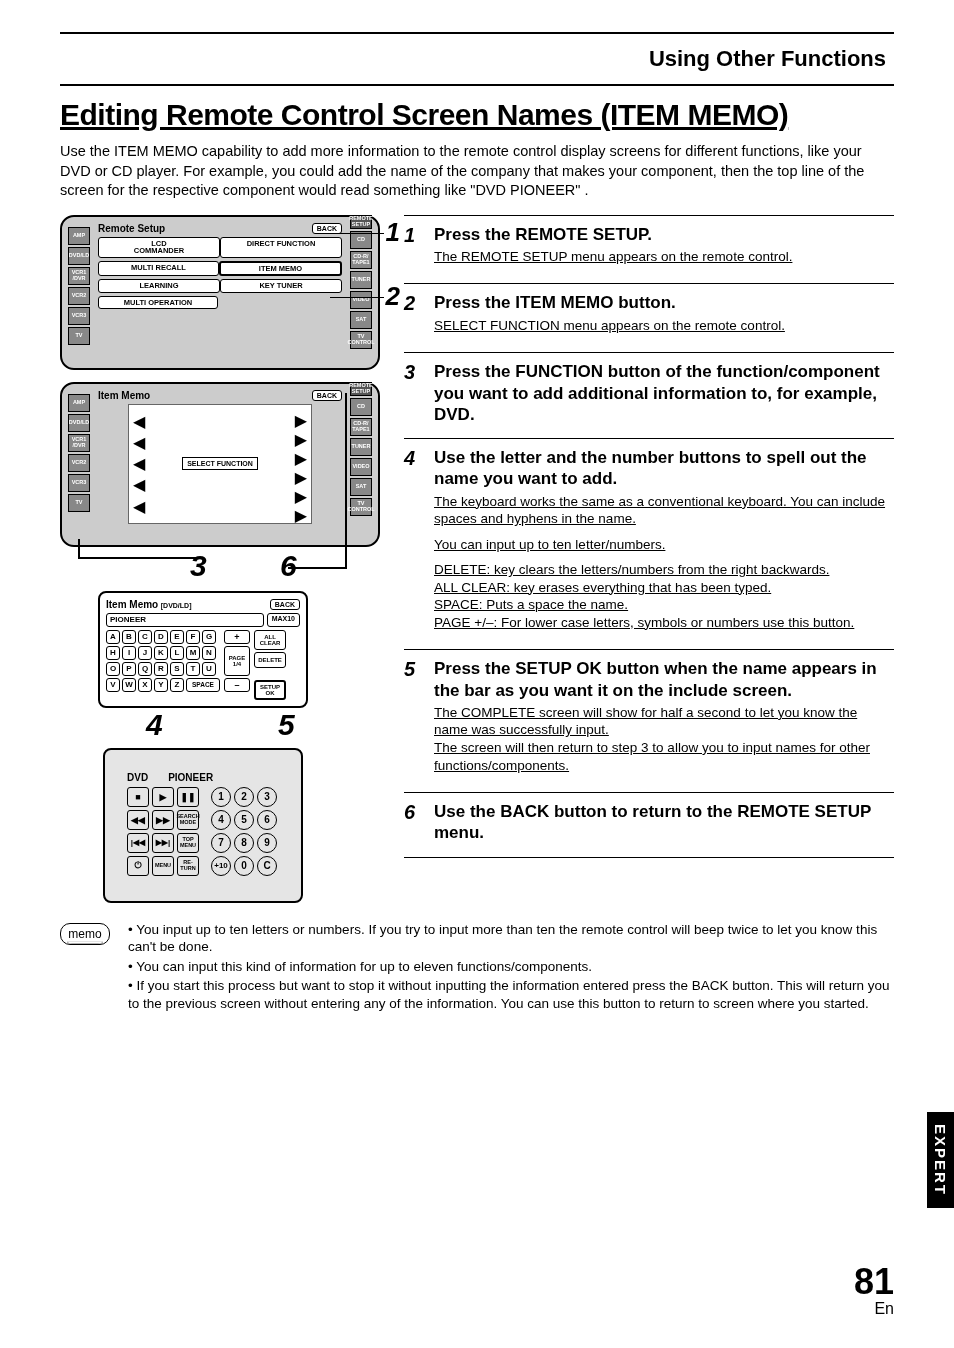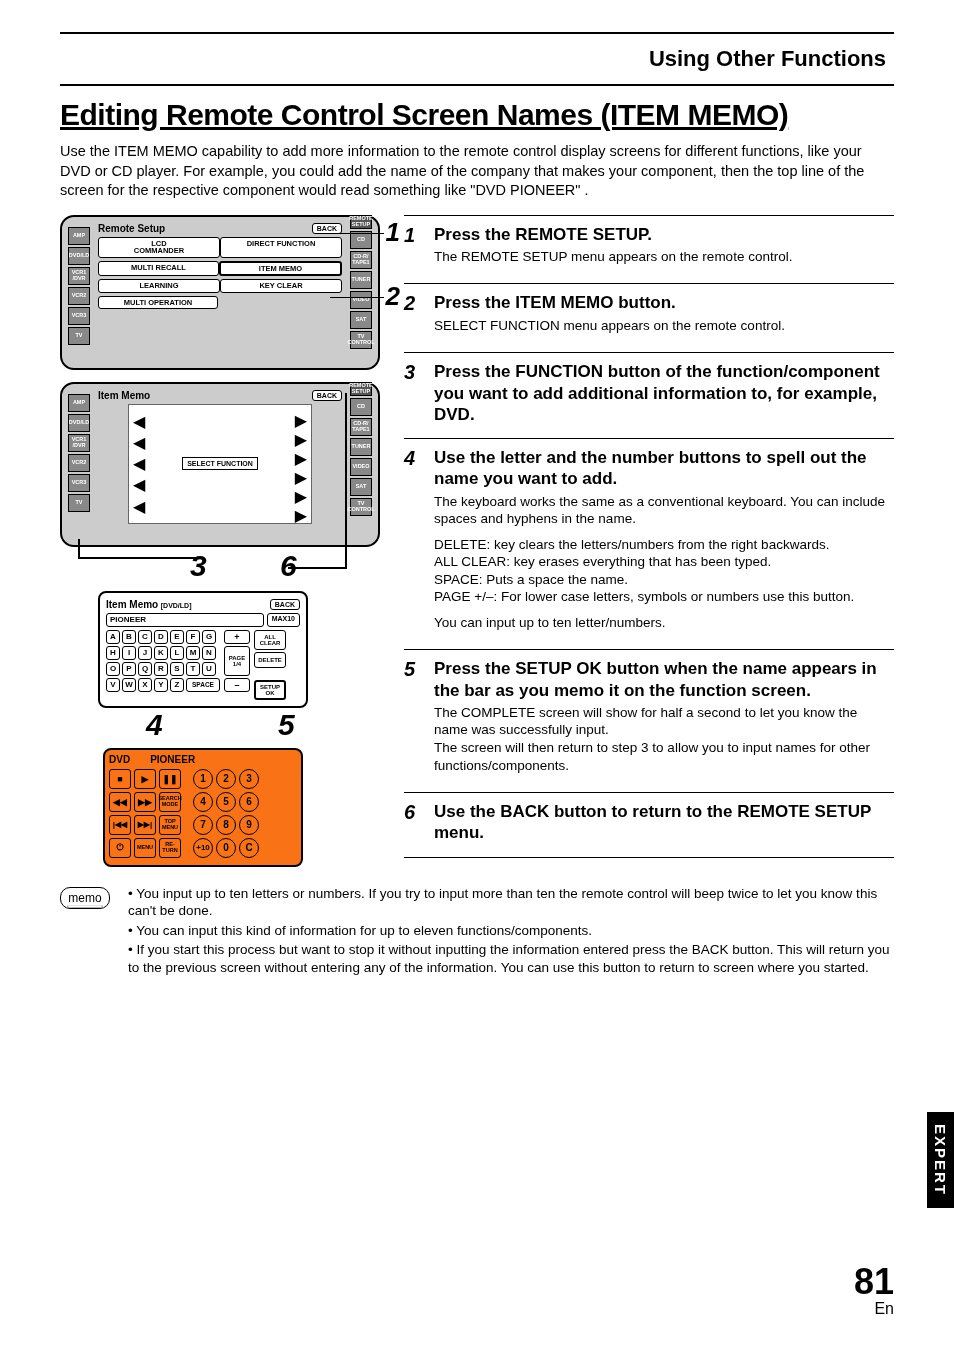--- a/index.html
+++ b/index.html
@@ -158,21 +158,21 @@
     width:14px;height:14px;border:1.3px solid #000;border-radius:3px;
     font-size:8px;font-weight:bold;display:flex;align-items:center;justify-content:center;
   }
   .key.wide { width:34px; font-size:6.5px;}
   .ctrlcol { display:flex; flex-direction:column; gap:2px; align-items:center;}
   .ctrlbtn { width:26px;height:14px;border:1.3px solid #000;border-radius:3px;font-size:9px;font-weight:bold;display:flex;align-items:center;justify-content:center;}
   .ctrlbtn.tall { height:30px; font-size:6px; line-height:1; text-align:center; flex-direction:column;}
   .ctrlbtn.txt { width:32px; font-size:6px; line-height:1; text-align:center;}
   
   .dv {
-    border:2px solid #000; border-radius:8px; padding:4px; background:#f97316;
+    border:2px solid #000; border-radius:8px; padding:22px; background:#e5e5e5;
     width:200px; margin-left:43px; margin-top:6px;
   }
   .dv-top { display:flex; gap:20px; font-weight:bold; font-size:10px; margin-bottom:4px;}
   .dv-grid { display:flex; gap:3px; margin-bottom:3px;}
   .sq {
     width:22px;height:20px;border:1.5px solid #000;border-radius:3px;
     display:flex;align-items:center;justify-content:center;font-size:9px;font-weight:bold;
   }
   .sq.small { font-size:5.5px; line-height:1; text-align:center; padding:1px;}
   .circ {
@@ -198,21 +198,21 @@
   .steptitle {
     font-size: 17px;
     font-weight: bold;
     line-height: 1.25;
     margin-bottom: 3px;
   }
   .steptext {
     font-size: 13.5px;
     line-height: 1.3;
   }
-  .steptext p { margin-bottom: 8px; }
+  .steptext p { margin-bottom: 8px; text-decoration: underline; }
   
   .memo {
     display:flex; gap:18px; margin-top:18px;
   }
   .memo-icon {
     width:50px;height:22px;border:1.5px solid #000;border-radius:10px;
     display:flex;align-items:center;justify-content:center;font-size:12px;
     flex-shrink:0; position:relative; margin-top:2px;
   }
   .memo-icon::after {
@@ -285,21 +285,21 @@
             <div class="dbtn" style="white-space:pre-line;">LCD
 COMMANDER</div>
             <div class="dbtn">DIRECT FUNCTION</div>
           </div>
           <div class="btnrow">
             <div class="dbtn">MULTI RECALL</div>
             <div class="dbtn" style="border-width:2.5px;">ITEM MEMO</div>
           </div>
           <div class="btnrow">
             <div class="dbtn">LEARNING</div>
-            <div class="dbtn">KEY CLEAR</div>
+            <div class="dbtn">KEY TUNER</div>
           </div>
           <div class="btnrow">
             <div class="dbtn half">MULTI OPERATION</div>
           </div>
         </div>
       </div>
       <span class="callout" style="top:2px;right:-20px;">1</span>
       <span class="callout" style="top:66px;right:-20px;">2</span>
       <div style="position:absolute;top:18px;right:-4px;width:54px;border-top:1.5px solid #000;"></div>
       <div style="position:absolute;top:82px;right:-4px;width:54px;border-top:1.5px solid #000;"></div>
@@ -504,32 +504,32 @@
           <div class="steptitle">Press the FUNCTION button of the function/component you want to add additional information to, for example, DVD.</div>
           <div class="steptext"></div>
         </div>
       </div>
       <div class="step">
         <div class="stepnum">4</div>
         <div class="stepbody">
           <div class="steptitle">Use the letter and the number buttons to spell out the name you want to add.</div>
           <div class="steptext">
             <p style="white-space: pre-line;">The keyboard works the same as a conventional keyboard. You can include spaces and hyphens in the name.</p>
+            <p style="white-space: pre-line;">You can input up to ten letter/numbers.</p>
             <p style="white-space: pre-line;">DELETE: key clears the letters/numbers from the right backwards.
 ALL CLEAR: key erases everything that has been typed.
 SPACE: Puts a space the name.
 PAGE +/–:  For lower case letters, symbols  or numbers use this button.</p>
-            <p style="white-space: pre-line;">You can input up to ten letter/numbers.</p>
           </div>
         </div>
       </div>
       <div class="step">
         <div class="stepnum">5</div>
         <div class="stepbody">
-          <div class="steptitle">Press the SETUP OK button when the name appears in the bar as you memo it on the function screen.</div>
+          <div class="steptitle">Press the SETUP OK button when the name appears in the bar as you want it on the include screen.</div>
           <div class="steptext">
             <p style="white-space: pre-line;">The COMPLETE screen will show for half a second to let you know the name was successfully input.
 The screen will then return to step 3 to allow you to input names for other functions/components.</p>
           </div>
         </div>
       </div>
       <div class="step">
         <div class="stepnum">6</div>
         <div class="stepbody">
           <div class="steptitle">Use the BACK button to return to the REMOTE SETUP menu.</div>

